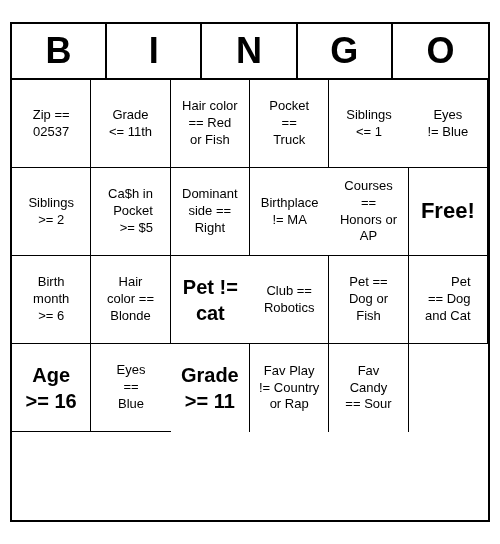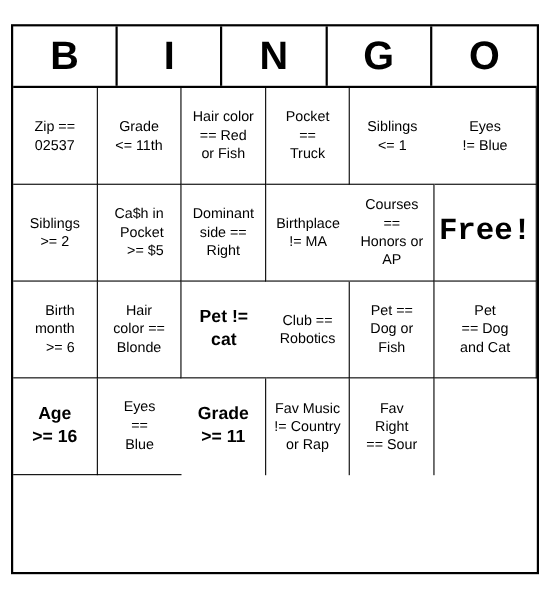--- a/index.html
+++ b/index.html
@@ -63,27 +63,26 @@
 
     .bingo-cell:nth-child(5n) {
       border-right: none;
     }
 
     .bingo-cell:nth-child(n+21) {
       border-bottom: none;
     }
 
     .bingo-cell.free {
-      font-size: 28px;
+      font-size: 22px;
       font-weight: bold;
-      font-family: Liberation Mono, monospace;
     }
 
     .bingo-cell.large-text {
-      font-size: 16px;
+      font-size: 20px;
       font-weight: bold;
     }
   </style>
 </head>
 <body>
 
 <div class="bingo-card">
   <div class="bingo-header">
   <div class="bingo-header-cell">B</div>
       <div class="bingo-header-cell">I</div>
@@ -114,43 +113,43 @@
       <div class="bingo-cell" style="white-space: pre-line;">Dominant
 side ==
 Right</div>
       <div class="bingo-cell" style="white-space: pre-line;">Birthplace
 != MA</div>
       <div class="bingo-cell" style="white-space: pre-line;">Courses
 ==
 Honors or
 AP</div>
       <div class="bingo-cell free" style="white-space: pre-line;">Free!</div>
-      <div class="bingo-cell" style="white-space: pre-line; text-align: right;">Birth
+      <div class="bingo-cell" style="white-space: pre-line;">Birth
 month
 &gt;= 6</div>
       <div class="bingo-cell" style="white-space: pre-line;">Hair
 color ==
 Blonde</div>
       <div class="bingo-cell large-text" style="white-space: pre-line;">Pet !=
 cat</div>
       <div class="bingo-cell" style="white-space: pre-line;">Club ==
 Robotics</div>
       <div class="bingo-cell" style="white-space: pre-line;">Pet ==
 Dog or
 Fish</div>
-      <div class="bingo-cell" style="white-space: pre-line;">Pet
+      <div class="bingo-cell" style="white-space: pre-line; text-align: right;">Pet
 == Dog
 and Cat</div>
       <div class="bingo-cell large-text" style="white-space: pre-line;">Age
 &gt;= 16</div>
       <div class="bingo-cell" style="white-space: pre-line;">Eyes
 ==
 Blue</div>
       <div class="bingo-cell large-text" style="white-space: pre-line;">Grade
 &gt;= 11</div>
-      <div class="bingo-cell" style="white-space: pre-line;">Fav Music
+      <div class="bingo-cell" style="white-space: pre-line;">Fav Play
 != Country
 or Rap</div>
       <div class="bingo-cell" style="white-space: pre-line;">Fav
-Right
+Candy
 == Sour</div>
     </div>
 </div>
 
 </body></html>

